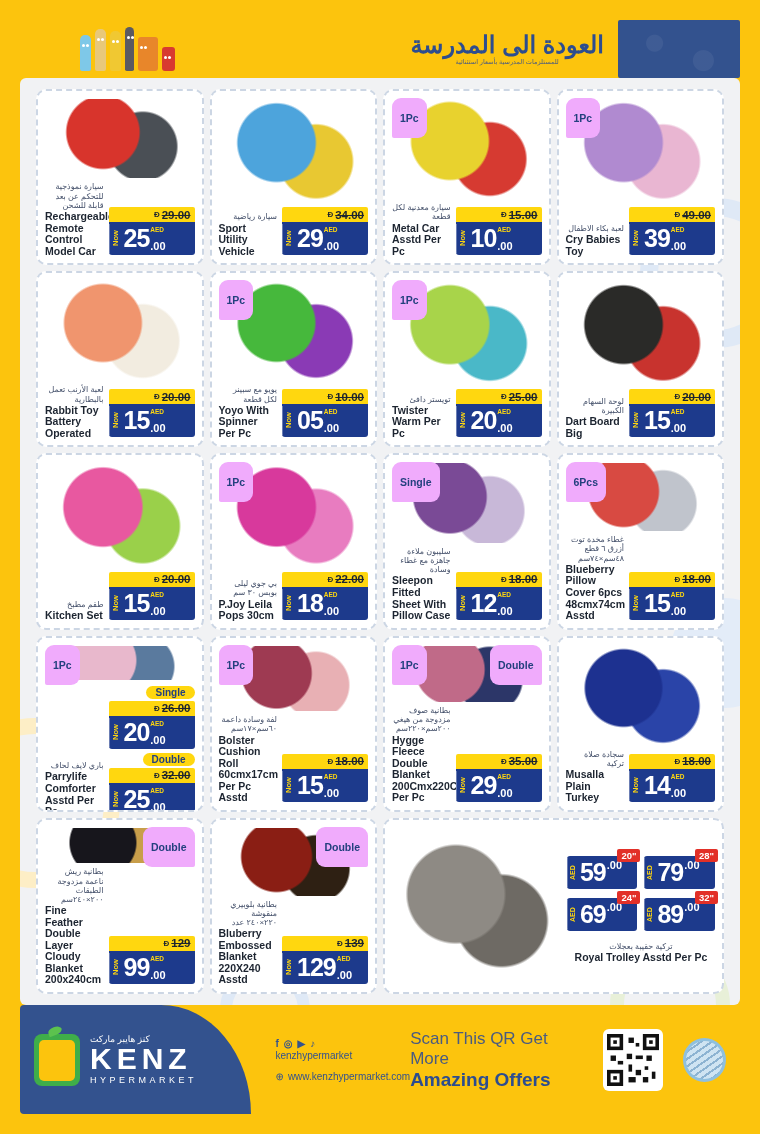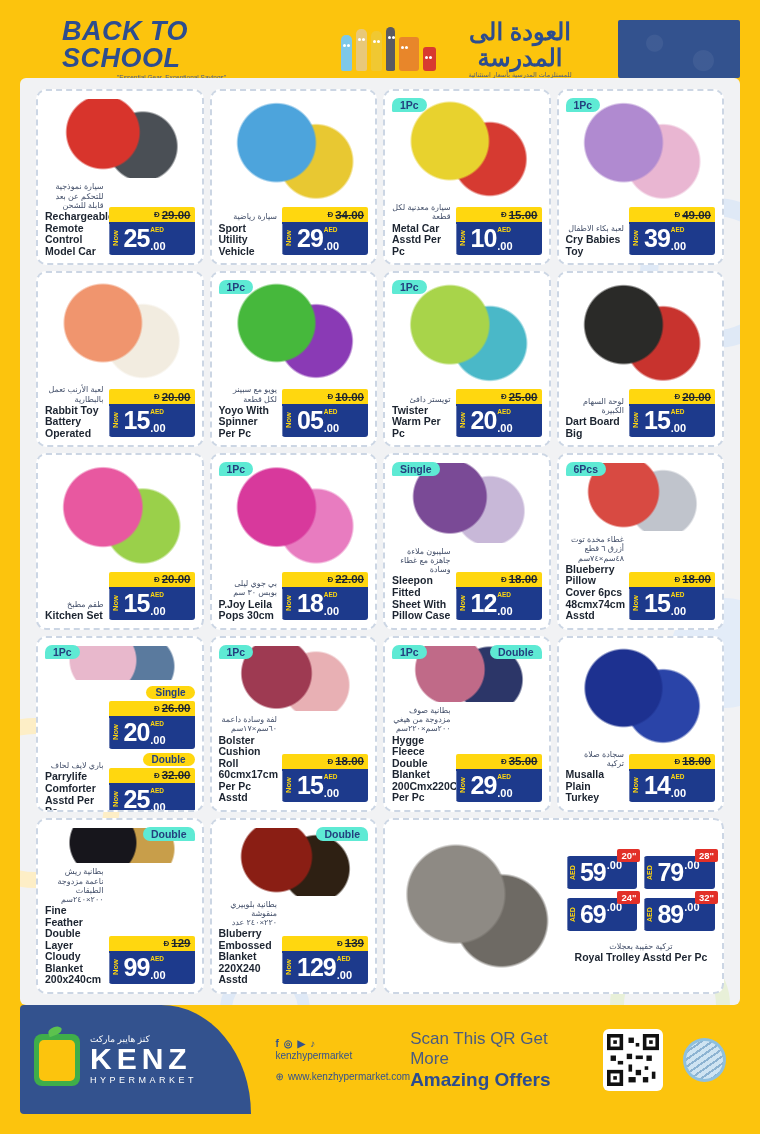--- a/index.html
+++ b/index.html
@@ -32,21 +32,21 @@
   .content { position:absolute; top:78px; left:20px; right:20px; bottom:129px; background:#f1f2f4; border-radius:6px; padding:11px 16px; overflow:hidden; }
   .deco { position:absolute; border-radius:50%; pointer-events:none; }
   .d1 { width:150px; height:150px; right:-50px; top:120px; border:18px solid #dfe9f6; }
   .d2 { width:110px; height:110px; right:-40px; top:520px; background:#e3ecf8; }
   .d3 { width:170px; height:170px; left:-70px; top:640px; border:16px solid #fdeec6; }
   .d4 { width:120px; height:120px; right:10px; bottom:-60px; border:14px solid #e8f0d8; }
   .d5 { width:90px; height:90px; left:200px; bottom:-50px; border:12px solid #dfe9f6; }
 
   .grid { position:relative; display:grid; grid-template-columns:repeat(4,1fr); grid-auto-rows:1fr; gap:6px; height:100%; }
   .card { position:relative; background:#fff; border:2px dashed #ccd6e4; border-radius:10px; padding:6px 7px; display:flex; flex-direction:column; overflow:hidden; }
-  .pill { position:absolute; z-index:3; background:#5eead4; color:#23407e; font-weight:bold; font-size:10.5px; padding:1px 8px; border-radius:9px 9px 9px 2px; }
+  .pill { position:absolute; z-index:3; background:#f0abfc; color:#23407e; font-weight:bold; font-size:10.5px; padding:14px 8px; border-radius:9px 9px 9px 2px; }
   .pill-left { top:7px; left:7px; }
   .pill-right { top:7px; right:7px; border-radius:9px 9px 2px 9px; }
   .photo { flex:1 1 auto; min-height:34px; border-radius:6px; margin:2px 4px 4px; }
   .info { display:flex; align-items:flex-end; gap:5px; }
   .names { flex:1; min-width:0; }
   .ar { font-size:8px; color:#44506a; direction:rtl; line-height:1.15; }
   .en { font-size:10.5px; font-weight:bold; color:#1c2430; line-height:1.1; margin-top:1px; }
   .price-area { width:86px; flex:0 0 auto; }
   .variant-pill { display:inline-block; background:#ffd70f; color:#23407e; font-weight:bold; font-size:10px; padding:1px 9px; border-radius:8px; margin:2px 0 2px auto; float:right; clear:both; }
   .old-strip { clear:both; background:#ffd70f; height:15px; display:flex; align-items:center; justify-content:flex-end; gap:2px; padding:0 4px; border-radius:2px 2px 0 0; font-weight:bold; color:#1c2430; font-size:11.5px; }
@@ -90,24 +90,20 @@
   .qr-box { width:62px; height:62px; background:#fff; border-radius:6px; margin-left:18px; display:flex; align-items:center; justify-content:center; }
   .stamp { width:44px; height:44px; border-radius:50%; background:#cfe4f2; border:3px solid #8fc0de; margin:0 14px 0 20px;
            background-image:repeating-linear-gradient(-35deg, rgba(60,120,170,.45) 0 2px, transparent 2px 6px); }
 </style>
 </head>
 <body>
 
 <div class="page">
 
   <div class="header">
-    <div class="h-left">
-      <div class="h-title">BACK TO SCHOOL</div>
-      <div class="h-tag">"Essential Gear, Exceptional Savings"</div>
-    </div>
     <div class="mascots">
       <div class="mascot m-crayon"></div>
       <div class="mascot m-ruler"></div>
       <div class="mascot m-pencil"></div>
       <div class="mascot m-brush"></div>
       <div class="mascot m-note"></div>
       <div class="mascot m-bag"></div>
     </div>
     <div class="h-ar">
       <div class="h-ar-title">العودة الى المدرسة</div>

